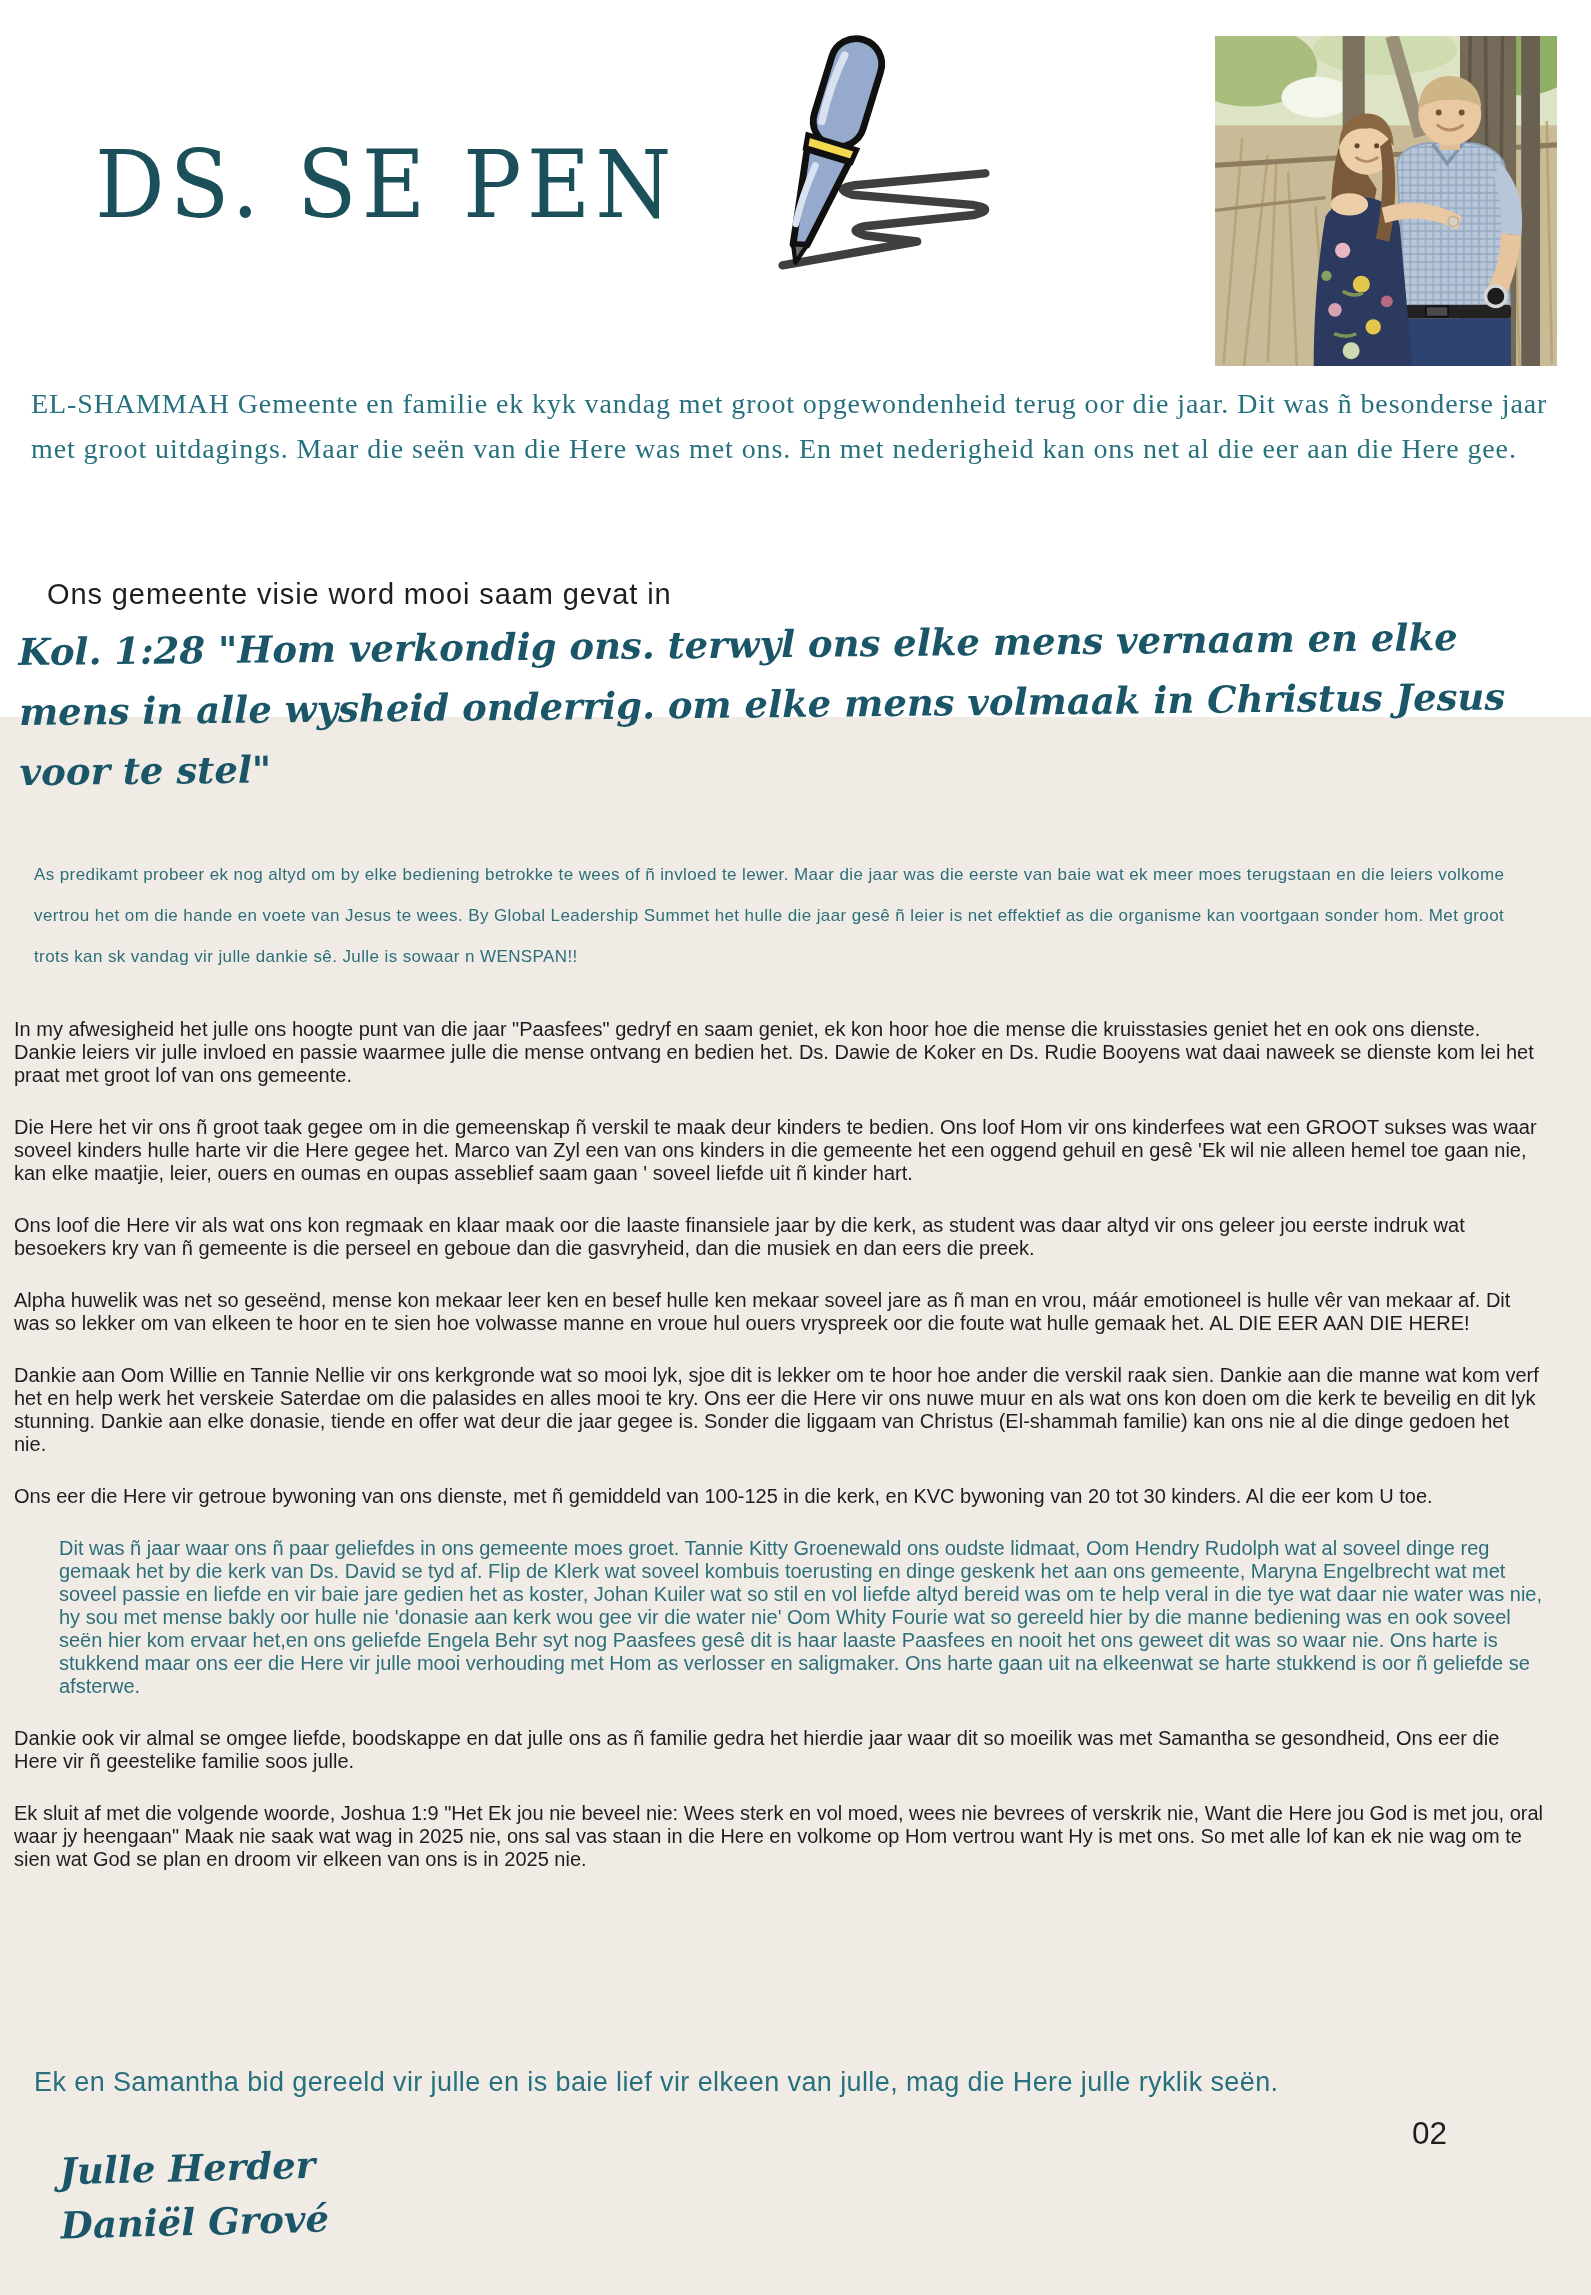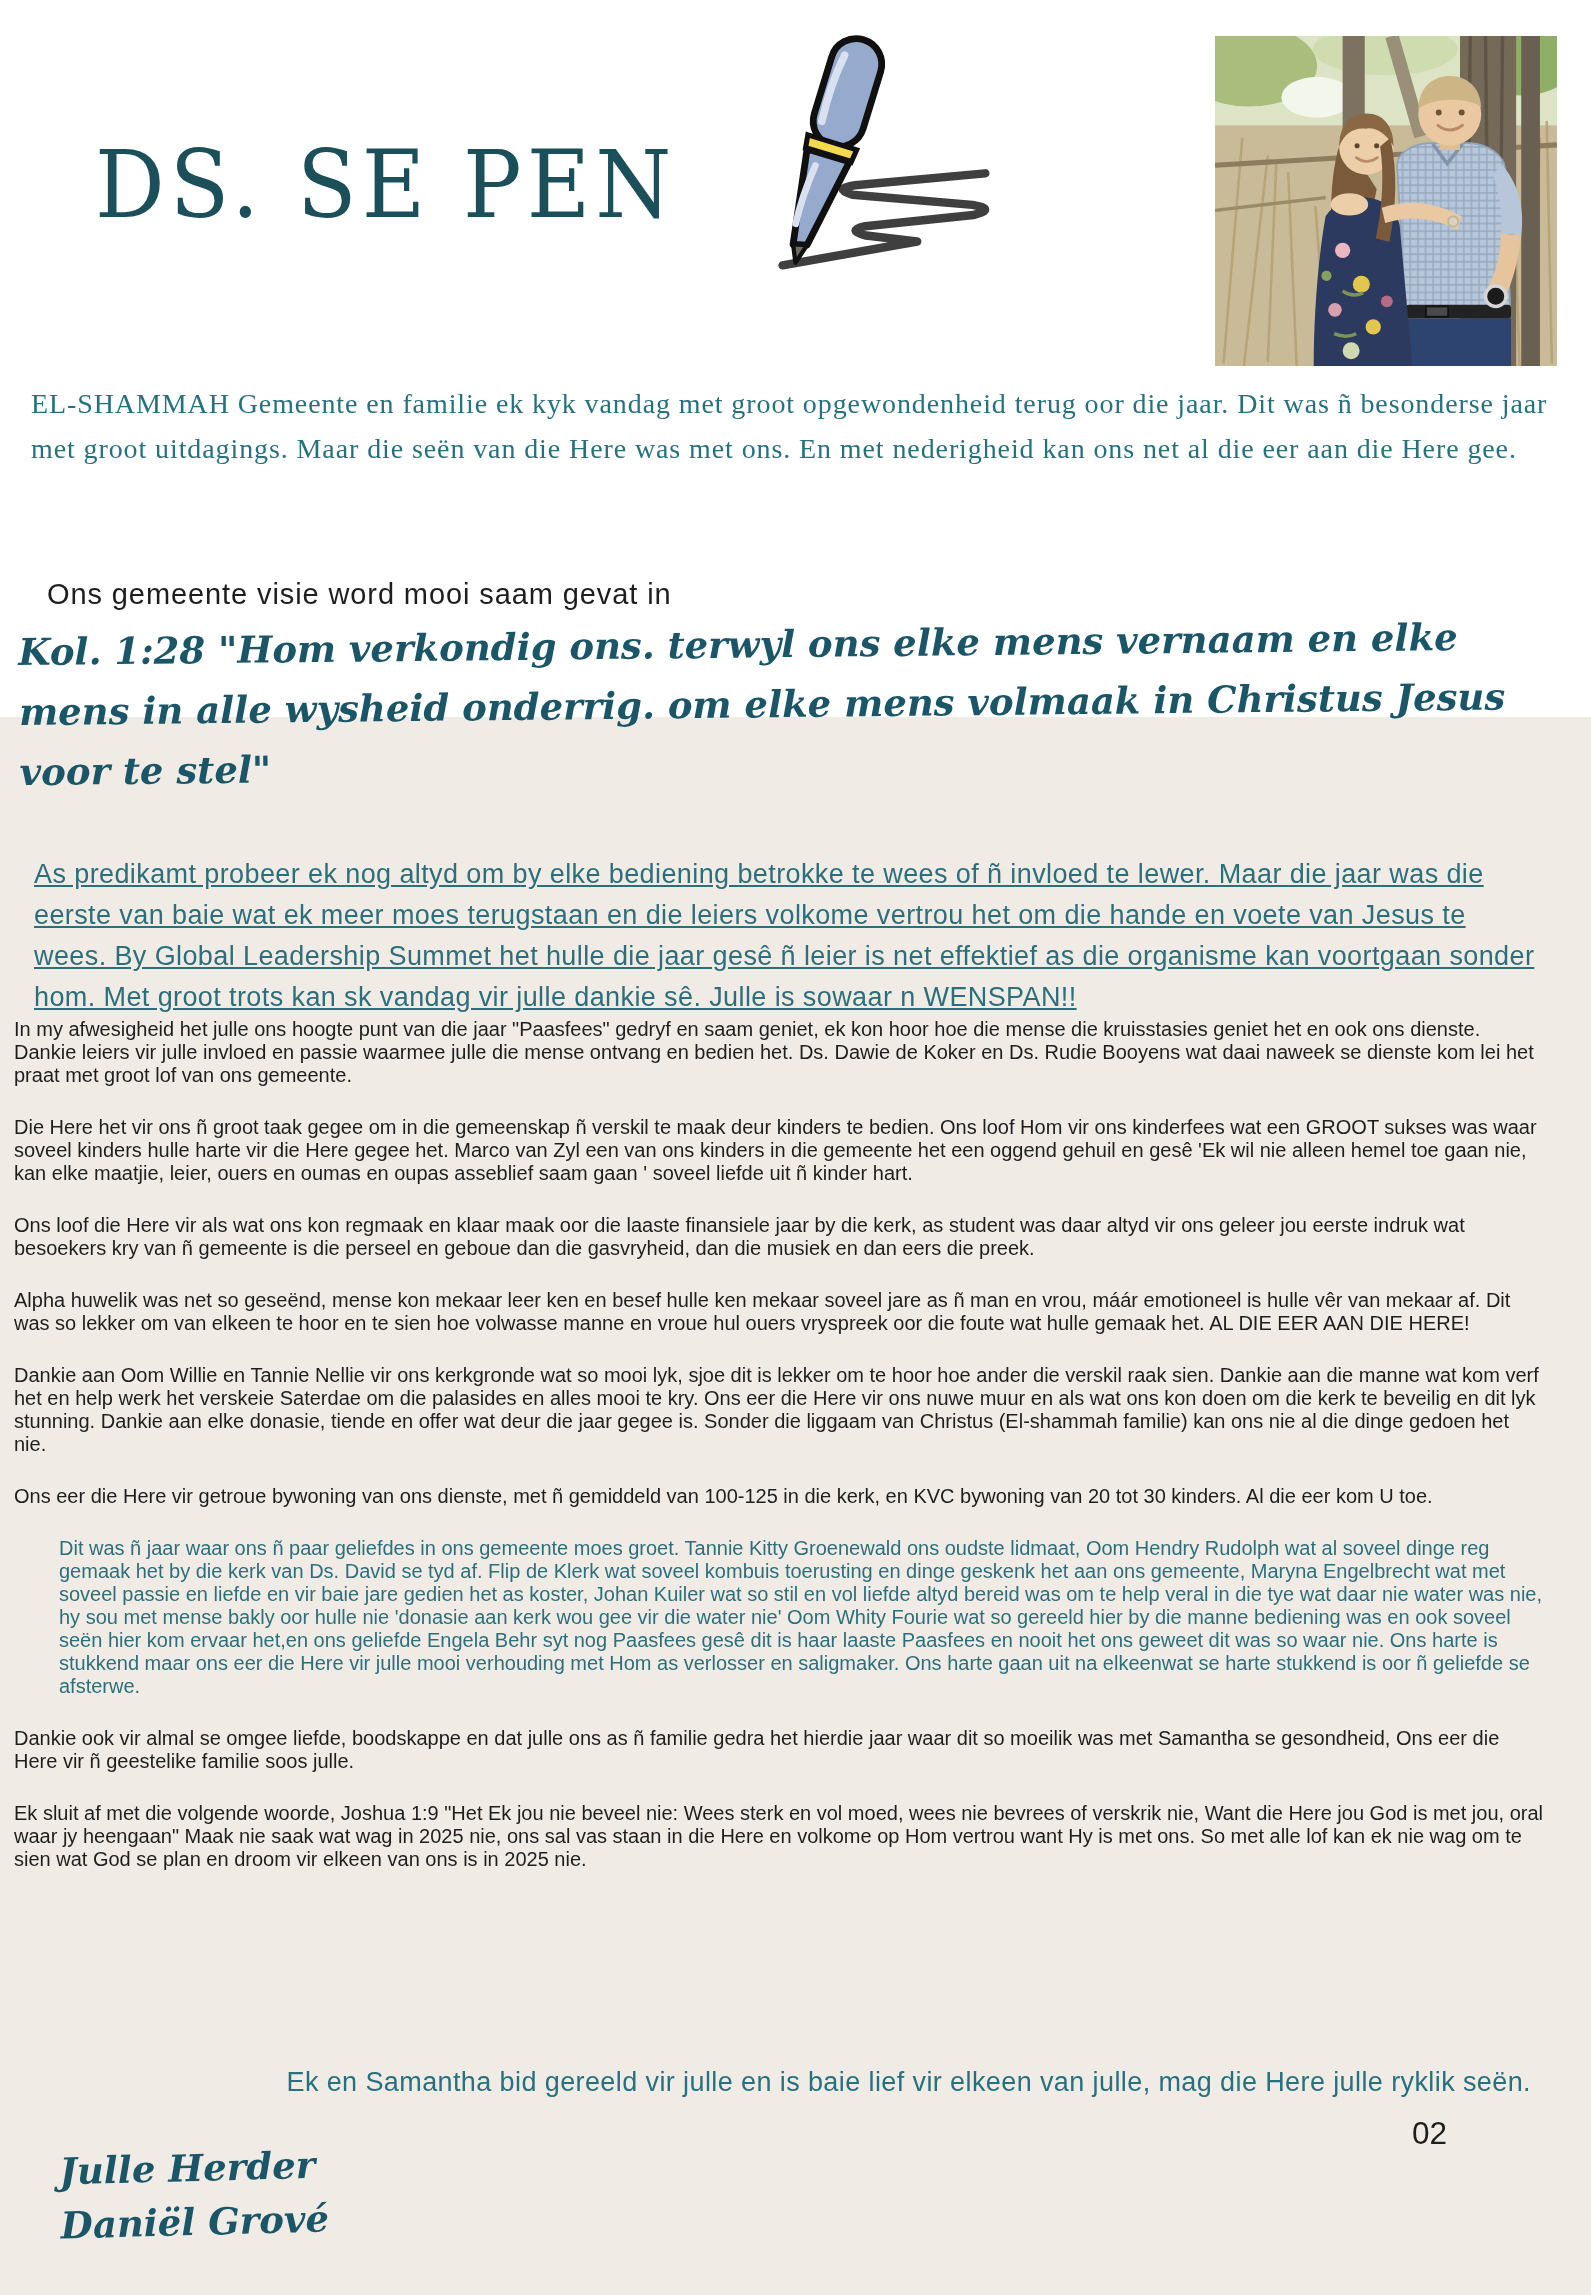--- a/index.html
+++ b/index.html
@@ -41,36 +41,34 @@
     color:var(--script-teal,#1a5668);
     transform:rotate(-0.6deg);
   }
   .vision-body{
     position:absolute;left:31px;top:739px;width:1497px;margin:0;
     font-size:28px;line-height:56px;letter-spacing:0.4px;
     color:var(--body-black,#1e1e1e);
   }
   .team-paragraph{
     position:absolute;left:34px;top:854px;width:1506px;margin:0;
-    font-size:27px;line-height:41px;letter-spacing:0.4px;
+    font-size:17px;line-height:41px;letter-spacing:0.4px;
     color:var(--body-teal,#2d6e7b);
-    text-decoration:underline;
   }
   .body-text{
     position:absolute;left:14px;top:1018px;width:1531px;
     font-size:20px;line-height:23px;
     color:var(--body-black,#1e1e1e);
   }
   .body-text p{margin:0 0 29px 0;}
   .body-text p.teal{color:var(--body-teal,#2d6e7b);margin-left:45px;}
   .closing-blessing{
     position:absolute;left:34px;top:2067px;width:1497px;margin:0;
     font-size:27px;letter-spacing:0.4px;
     color:var(--intro-teal,#27707e);
-    text-align:right;
   }
   .page-number{
     position:absolute;left:1412px;top:2115px;margin:0;
     font-size:31.5px;color:var(--body-black,#1e1e1e);
   }
   .signature{
     position:absolute;left:60px;top:2141px;margin:0;
     font-family:"DejaVu Serif",serif;font-style:italic;font-weight:700;
     font-size:37px;line-height:54px;
     color:var(--script-teal,#1a5668);

